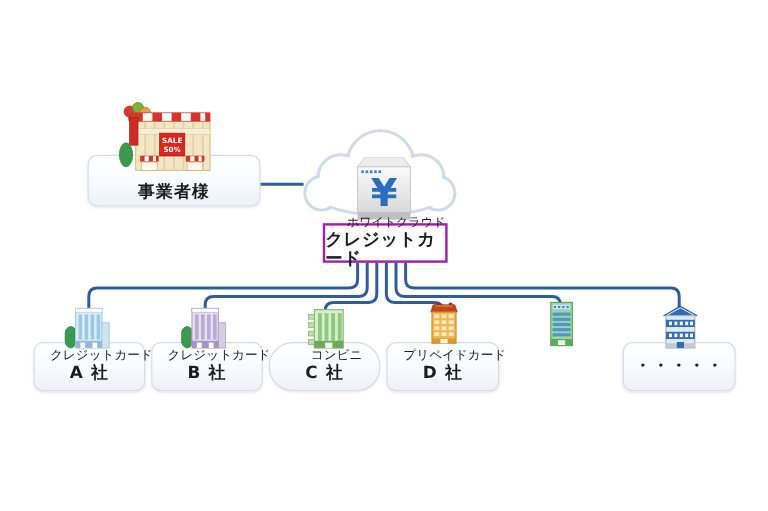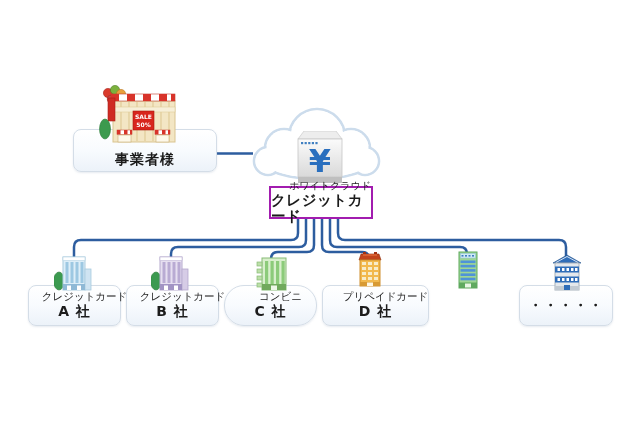--- a/index.html
+++ b/index.html
@@ -22,21 +22,21 @@
   .merchant-label{
     position:absolute;left:0;right:0;top:21px;text-align:center;
     font-size:14px;font-weight:bold;color:#1b1b1b;letter-spacing:1px;
   }
 
   
   .provider-box{top:285px;height:41px;}
   .p0{left:28px;width:93px;}
   .p1{left:126px;width:93px;}
   .p2{left:224px;width:93px;border-radius:20px;}
-  .p3{left:322px;width:107px;}
+  .p3{left:322px;width:94px;}
   .p4{left:421px;width:94px;}
   .p5{left:519px;width:94px;}
   .provider-text{
     position:absolute;left:0;right:0;top:0;bottom:0;
     display:flex;flex-direction:column;justify-content:center;align-items:center;
     color:#1c1c1c;line-height:1.25;
   }
   .pv-line1{display:block;font-size:10.5px;font-weight:500;white-space:nowrap;margin-left:20px;}
   .pv-line1:empty{display:none;}
   .pv-line2{display:block;font-size:14px;font-weight:600;letter-spacing:1px;white-space:nowrap;}

